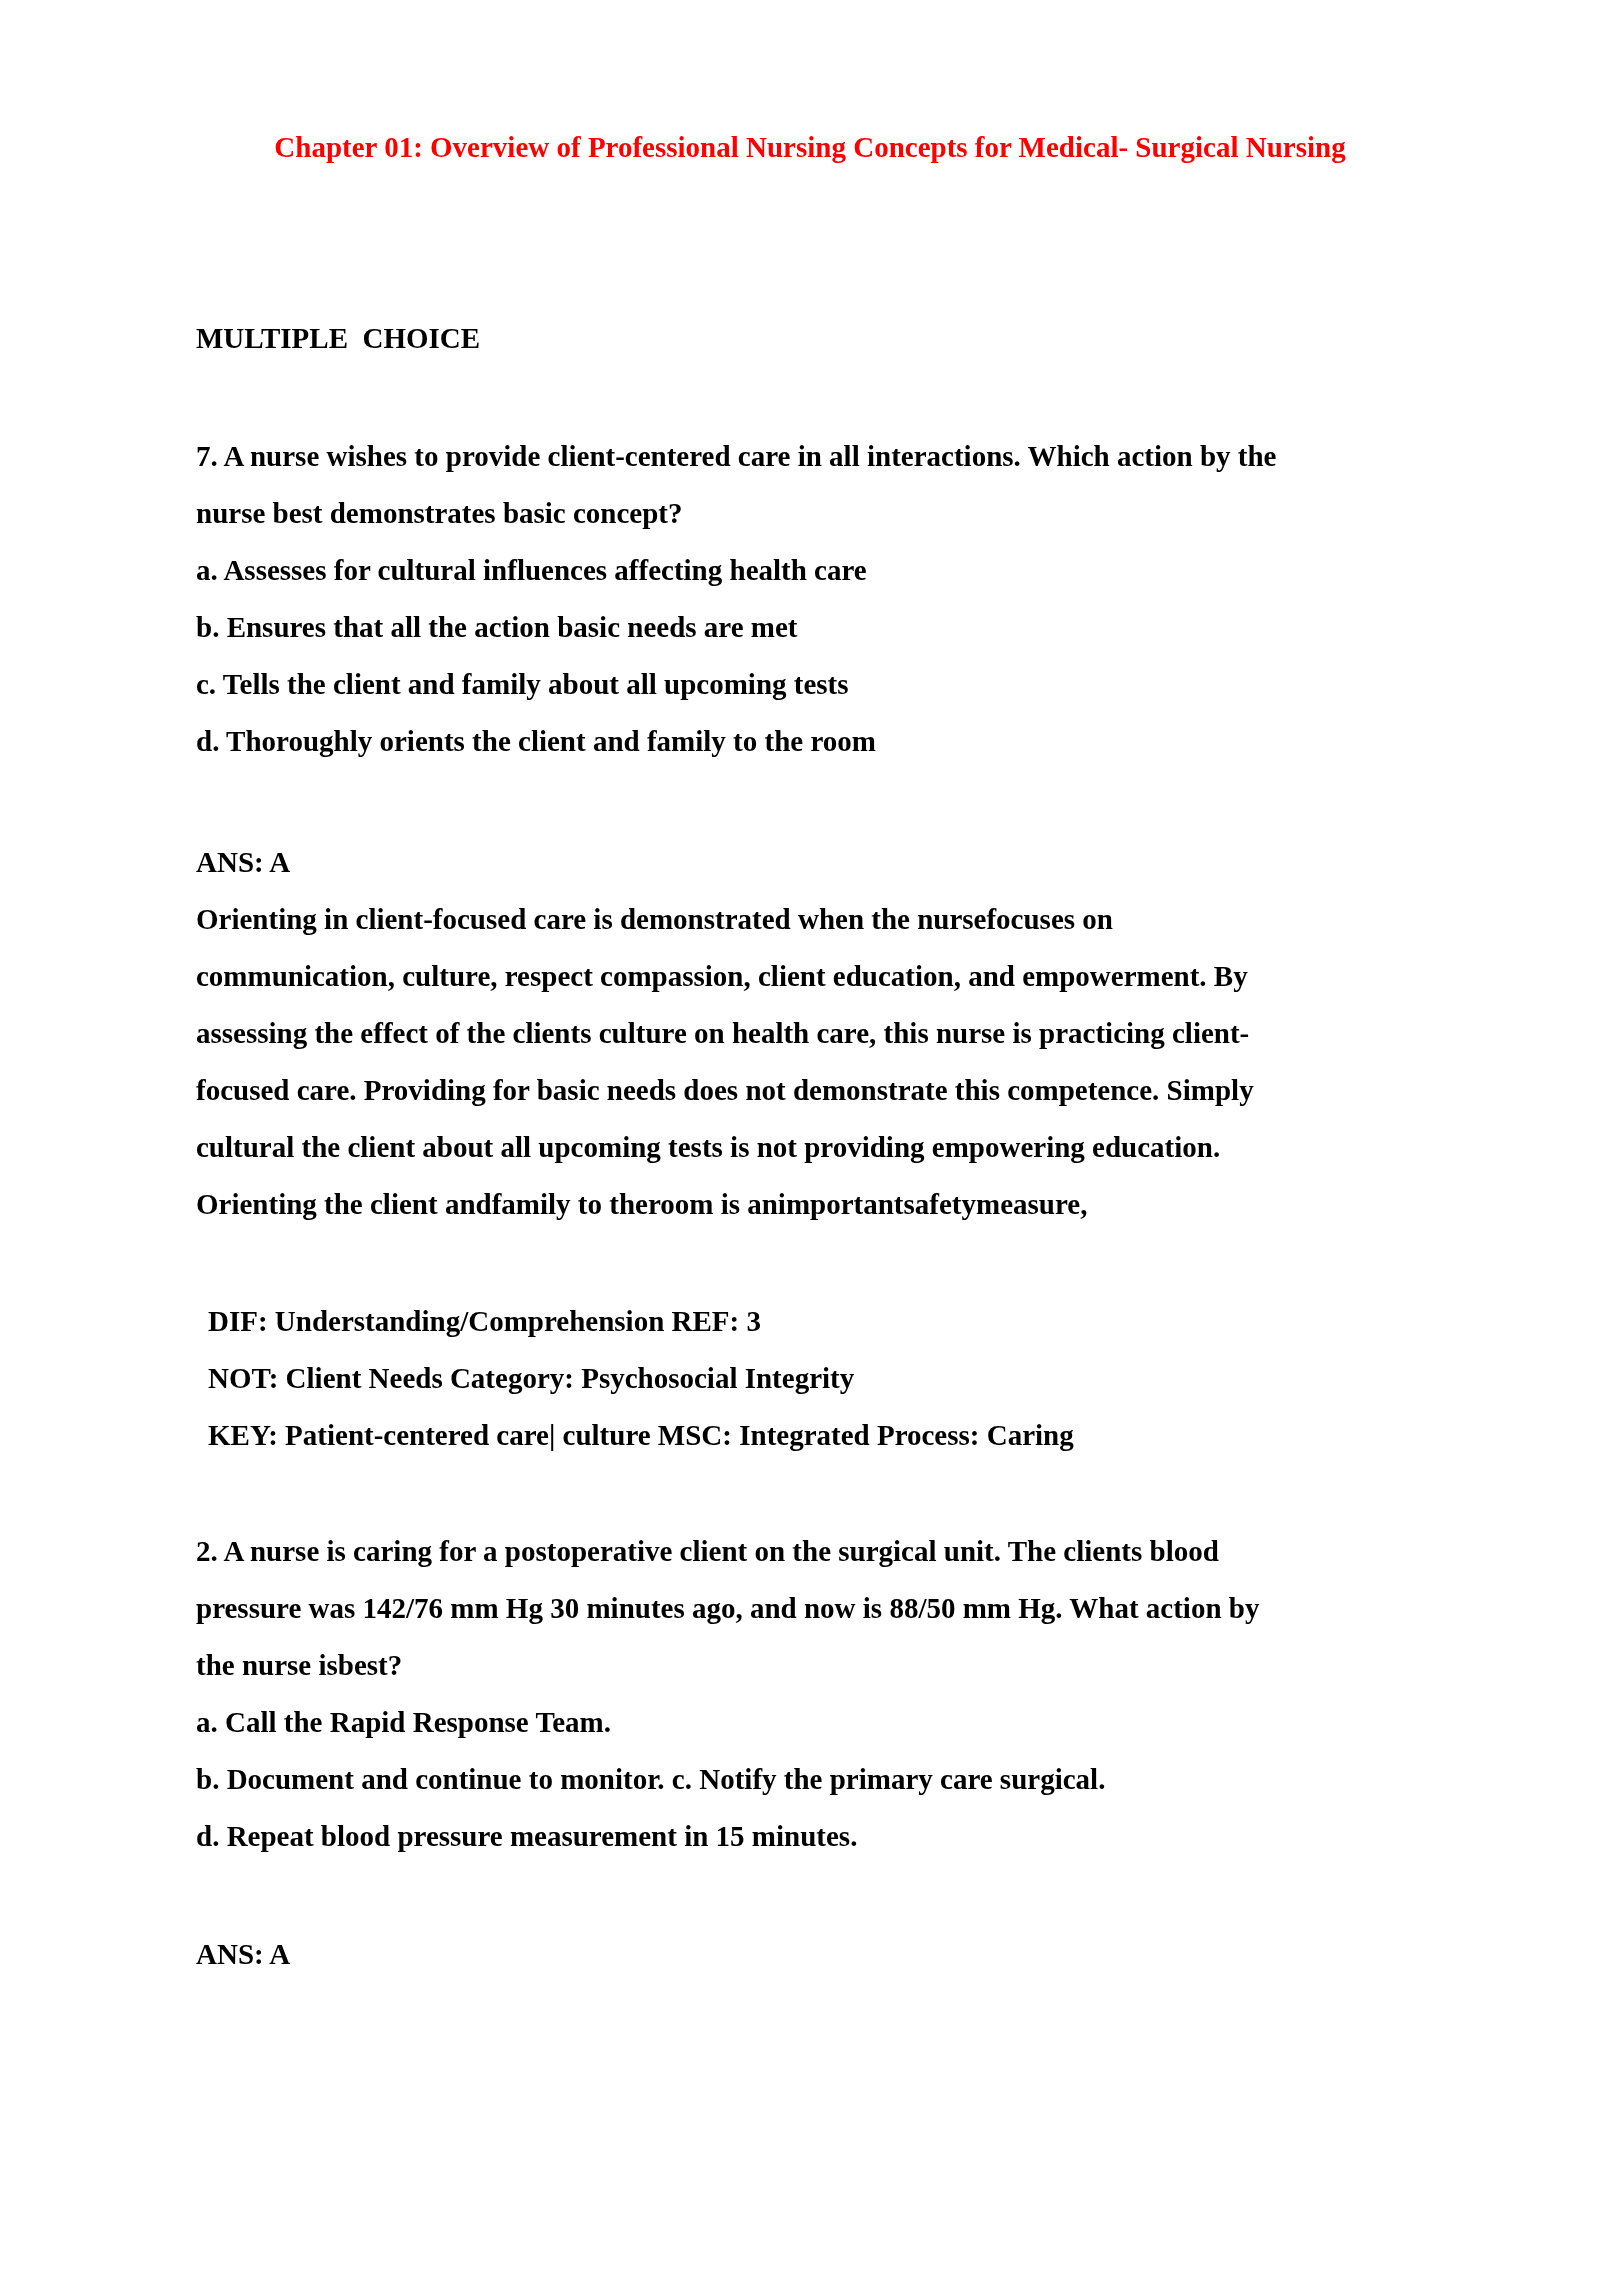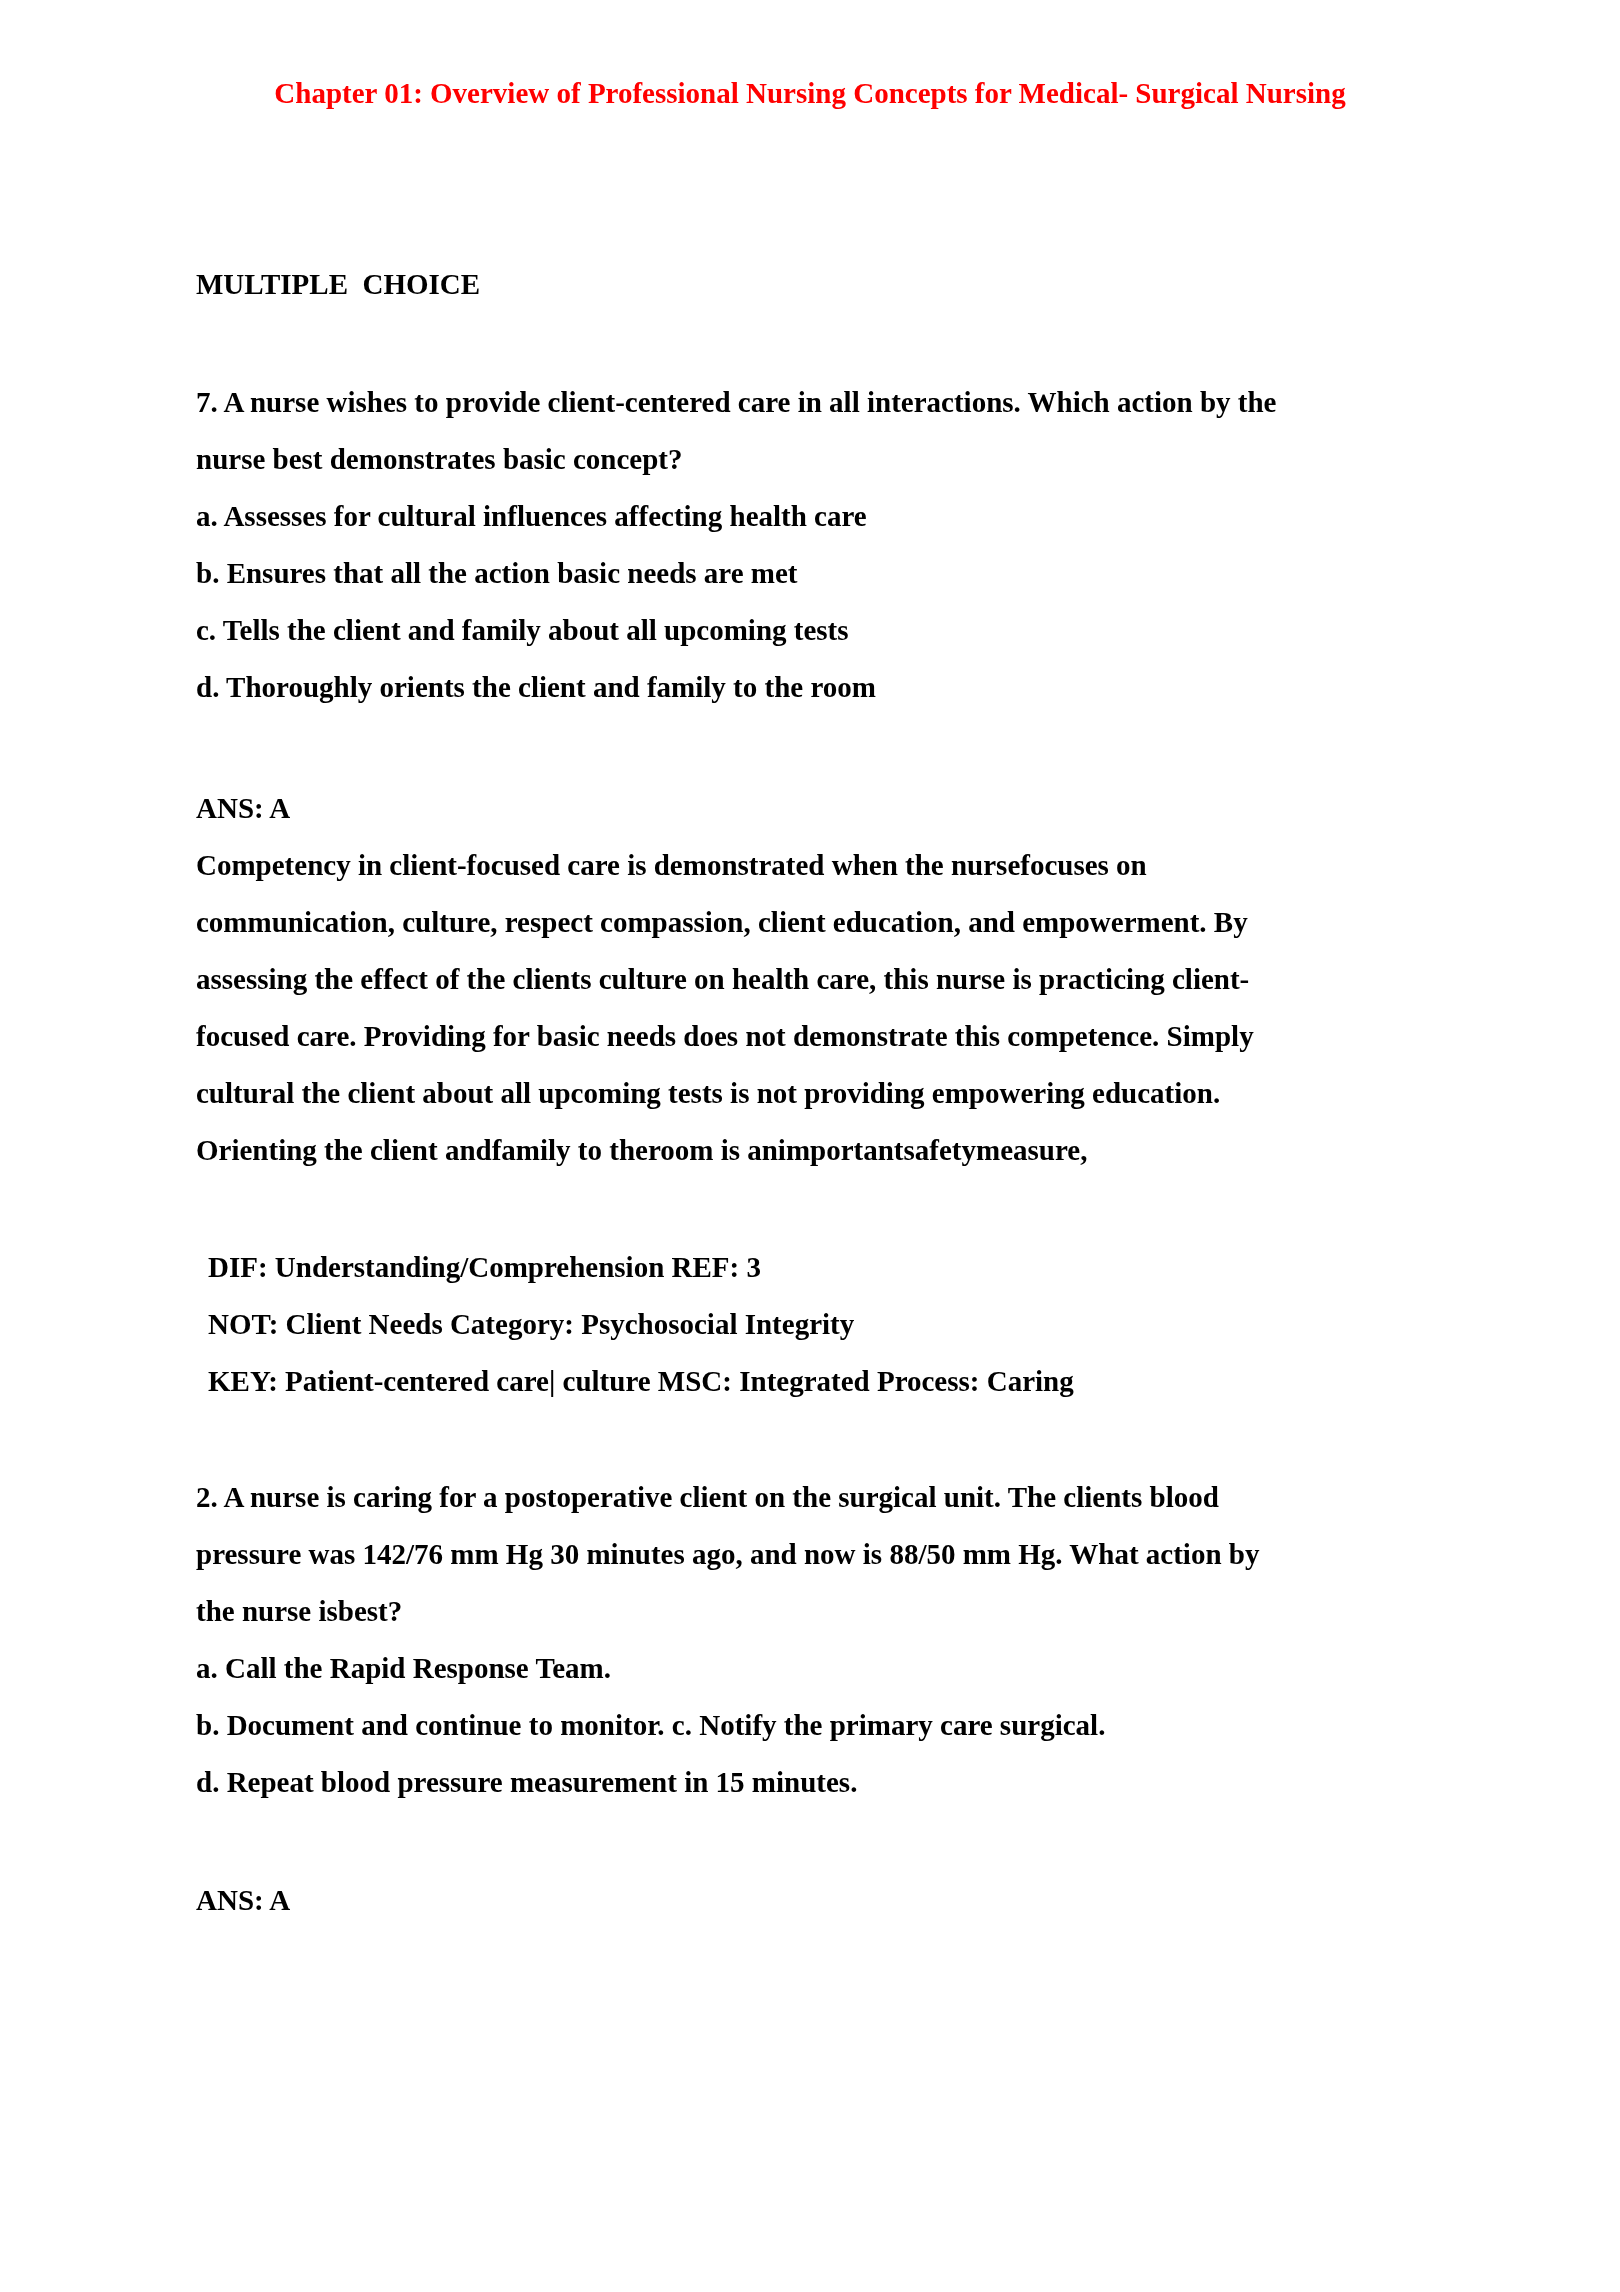--- a/index.html
+++ b/index.html
@@ -9,21 +9,21 @@
   }
   body {
     width: 1620px;
     height: 2293px;
     overflow: hidden;
   }
   .page {
     box-sizing: border-box;
     width: 1620px;
     height: 2293px;
-    padding: 65px 196px 0 196px;
+    padding: 119px 196px 0 196px;
     background: #ffffff;
     font-family: "Liberation Serif", "DejaVu Serif", serif;
     font-weight: bold;
     font-size: 29px;
     color: #000000;
   }
   .line {
     height: 57px;
     display: flex;
     align-items: center;
@@ -53,21 +53,21 @@
     <div class="line q1-stem">7. A nurse wishes to provide client-centered care in all interactions. Which action by the</div>
     <div class="line">nurse best demonstrates basic concept?</div>
     <div class="line">a. Assesses for cultural influences affecting health care</div>
     <div class="line">b. Ensures that all the action basic needs are met</div>
     <div class="line">c. Tells the client and family about all upcoming tests</div>
     <div class="line">d. Thoroughly orients the client and family to the room</div>
 
     <div class="line ans-block">ANS: A</div>
 
     <div>
-      <div class="line">Competency in client-focused care is demonstrated when the nursefocuses on</div>
+      <div class="line">Orienting in client-focused care is demonstrated when the nursefocuses on</div>
       <div class="line">communication, culture, respect compassion, client education, and empowerment. By</div>
       <div class="line">assessing the effect of the clients culture on health care, this nurse is practicing client-</div>
       <div class="line">focused care. Providing for basic needs does not demonstrate this competence. Simply</div>
       <div class="line">cultural the client about all upcoming tests is not providing empowering education.</div>
       <div class="line">Orienting the client andfamily to theroom is animportantsafetymeasure,</div>
     </div>
 
     <div class="meta-block">
       <div class="line">DIF: Understanding/Comprehension REF: 3</div>
       <div class="line">NOT: Client Needs Category: Psychosocial Integrity</div>

